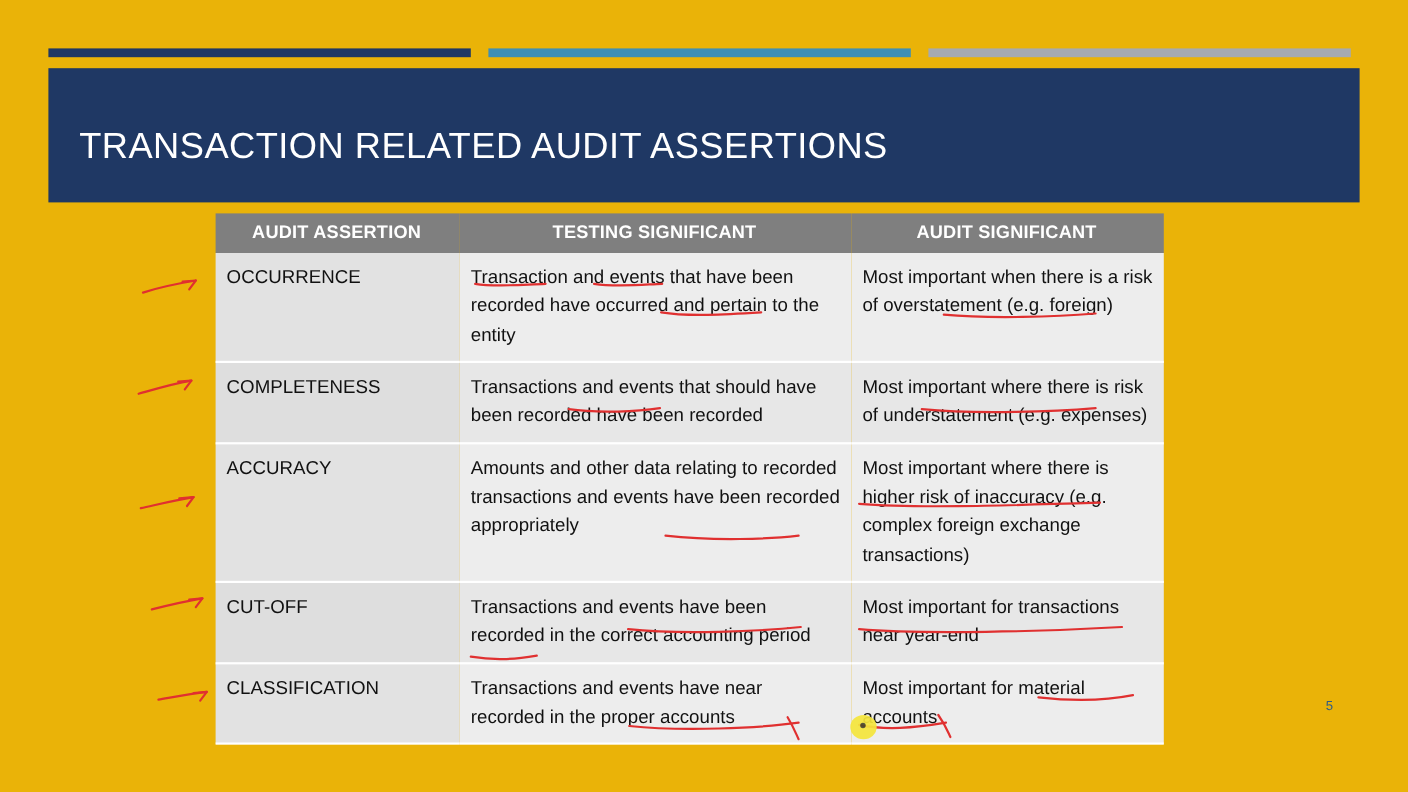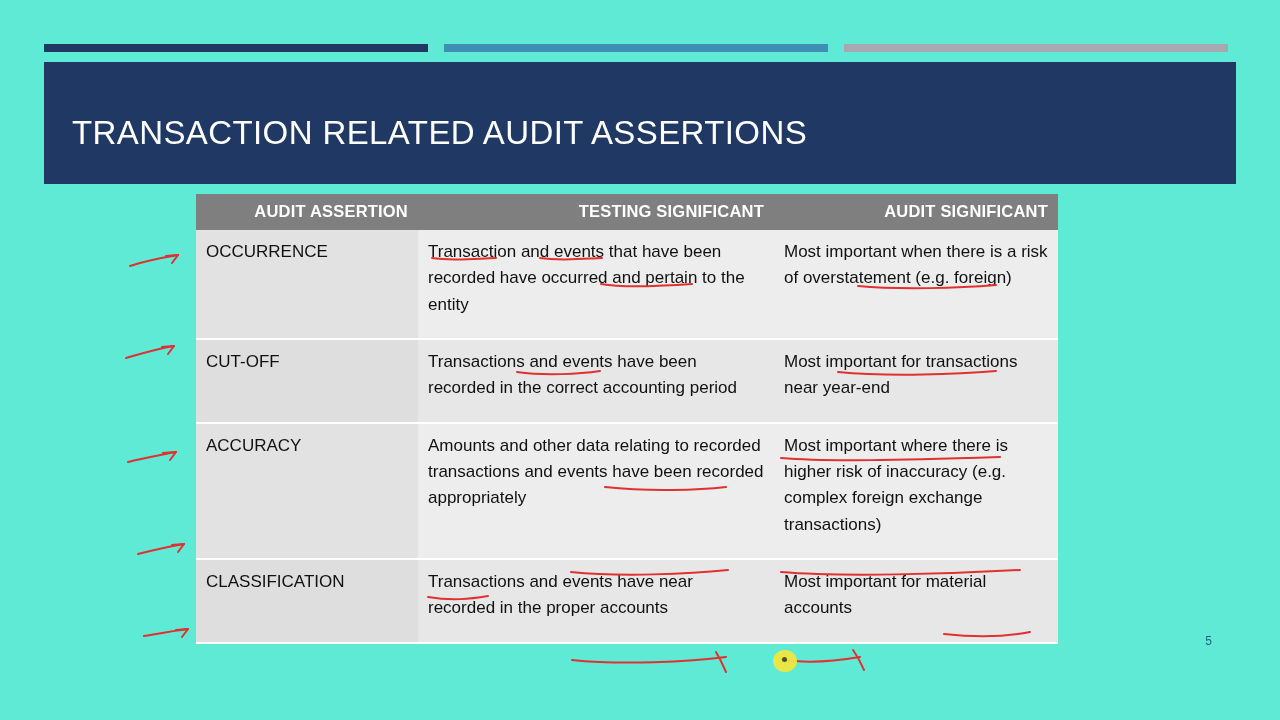--- a/index.html
+++ b/index.html
@@ -11,21 +11,21 @@
     height: 720px;
     background: #ffffff;
     font-family: "Liberation Sans", sans-serif;
     overflow: hidden;
     position: relative;
   }
 
   .slide {
     position: absolute;
     inset: 0;
-    background: #5eead4;
+    background: #eab308;
   }
 
   
   .accent-bars {
     position: absolute;
     top: 44px;
     left: 44px;
     width: 1192px;
     height: 8px;
     display: flex;
@@ -73,29 +73,29 @@
   }
   table.assertions col.c1 { width: 222px; }
   table.assertions col.c2 { width: 356px; }
   table.assertions col.c3 { width: 284px; }
 
   table.assertions thead th {
     background: #7f7f7f;
     color: #ffffff;
     font-size: 16.5px;
     font-weight: bold;
-    text-align: right;
+    text-align: center;
     padding: 8px 10px 9px 8px;
     vertical-align: middle;
     letter-spacing: 0.2px;
   }
   table.assertions tbody td {
     font-size: 17px;
     color: #111111;
-    padding: 9px 10px 20px 10px;
+    padding: 9px 10px 10px 10px;
     vertical-align: top;
     line-height: 1.55;
     background: #e9e9e9;
     border-bottom: 2px solid #ffffff;
   }
   table.assertions tbody td.col-first {
     background: #e2e2e2;
   }
   table.assertions tbody tr td.col-mid,
   table.assertions tbody tr td.col-last {
@@ -181,28 +181,33 @@
           <th>AUDIT SIGNIFICANT</th>
         </tr>
       </thead>
       <tbody>
         <tr>
           <td class="col-first">OCCURRENCE</td>
           <td class="col-mid">Transaction and events that have been recorded have occurred and pertain to the entity</td>
           <td class="col-last"><span>Most important when there is a risk of </span><span class="bold">overstatement</span><span> (e.g. foreign)</span></td>
         </tr>
         <tr>
+          <td class="col-first">COMPLETENESS</td>
+          <td class="col-mid">Transactions and events that should have been recorded have been recorded</td>
+          <td class="col-last"><span>Most important where there is risk of </span><span class="bold">understatement</span><span> (e.g. expenses)</span></td>
+        </tr>
+        <tr>
+          <td class="col-first">ACCURACY</td>
+          <td class="col-mid">Amounts and other data relating to recorded transactions and events have been recorded appropriately</td>
+          <td class="col-last"><span>Most important where there is </span><span class="bold">higher risk of inaccuracy</span><span> (e.g. complex foreign exchange transactions)</span></td>
+        </tr>
+        <tr>
           <td class="col-first">CUT-OFF</td>
           <td class="col-mid">Transactions and events have been recorded in the correct accounting period</td>
           <td class="col-last"><span>Most important for </span><span class="bold">transactions near year-end</span><span></span></td>
-        </tr>
-        <tr>
-          <td class="col-first">ACCURACY</td>
-          <td class="col-mid">Amounts and other data relating to recorded transactions and events have been recorded appropriately</td>
-          <td class="col-last"><span>Most important where there is </span><span class="bold">higher risk of inaccuracy</span><span> (e.g. complex foreign exchange transactions)</span></td>
         </tr>
         <tr>
           <td class="col-first">CLASSIFICATION</td>
           <td class="col-mid">Transactions and events have near recorded in the proper accounts</td>
           <td class="col-last"><span>Most important for material accounts</span><span class="bold"></span><span></span></td>
         </tr>
       </tbody>
     </table>
   </div>
 

